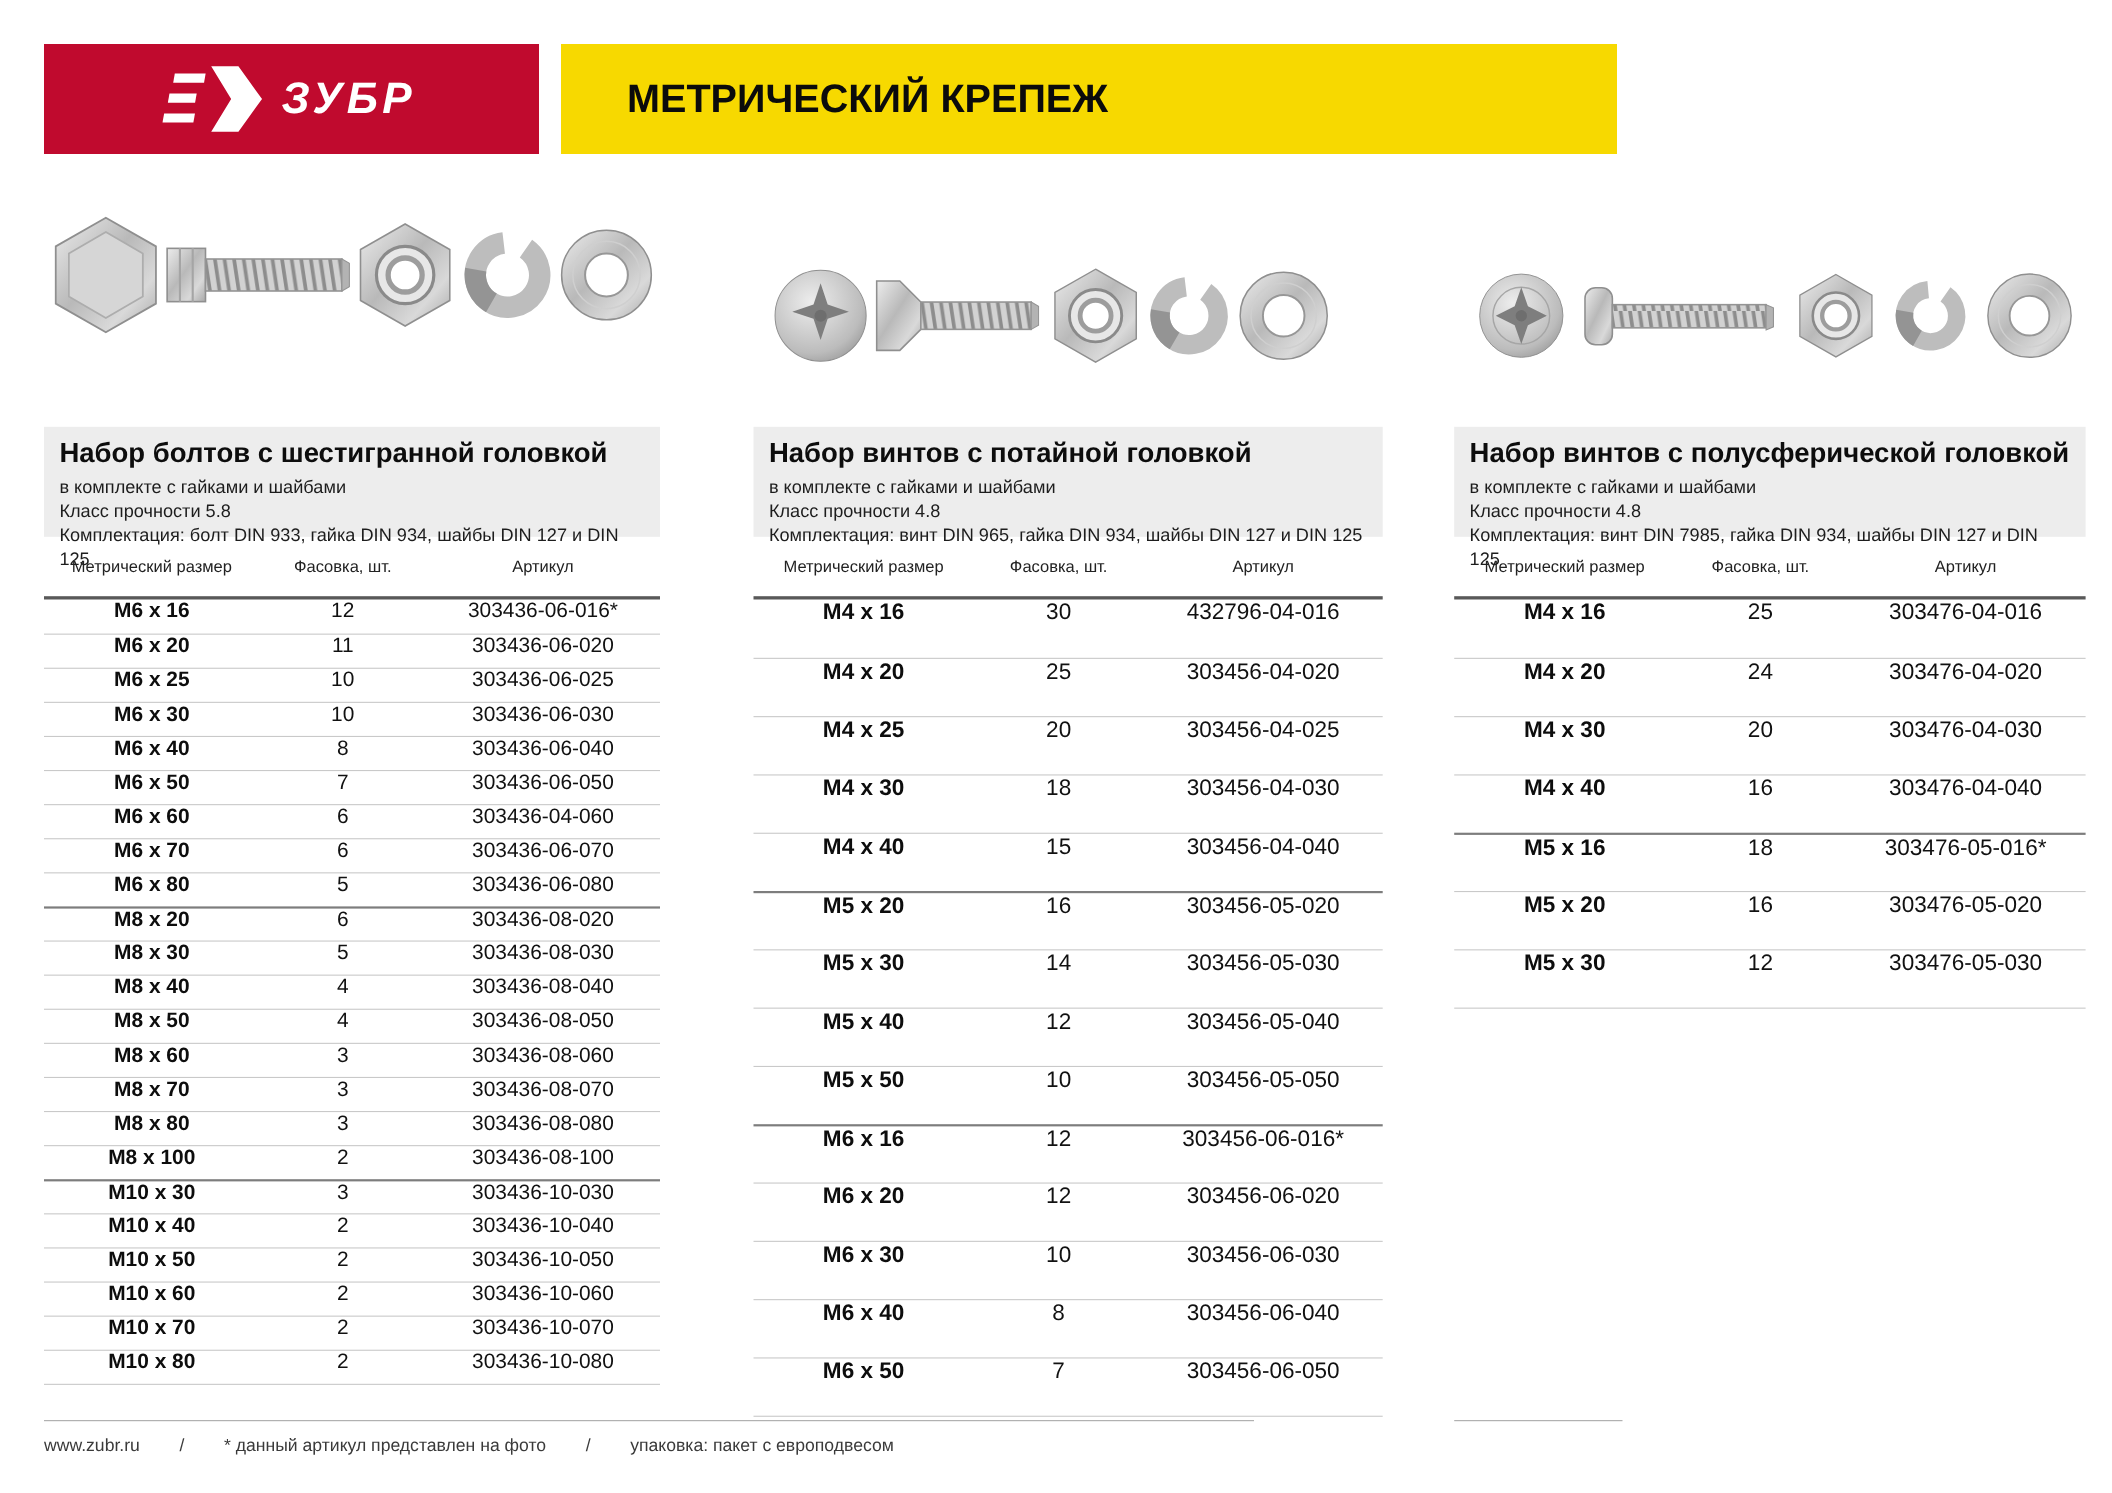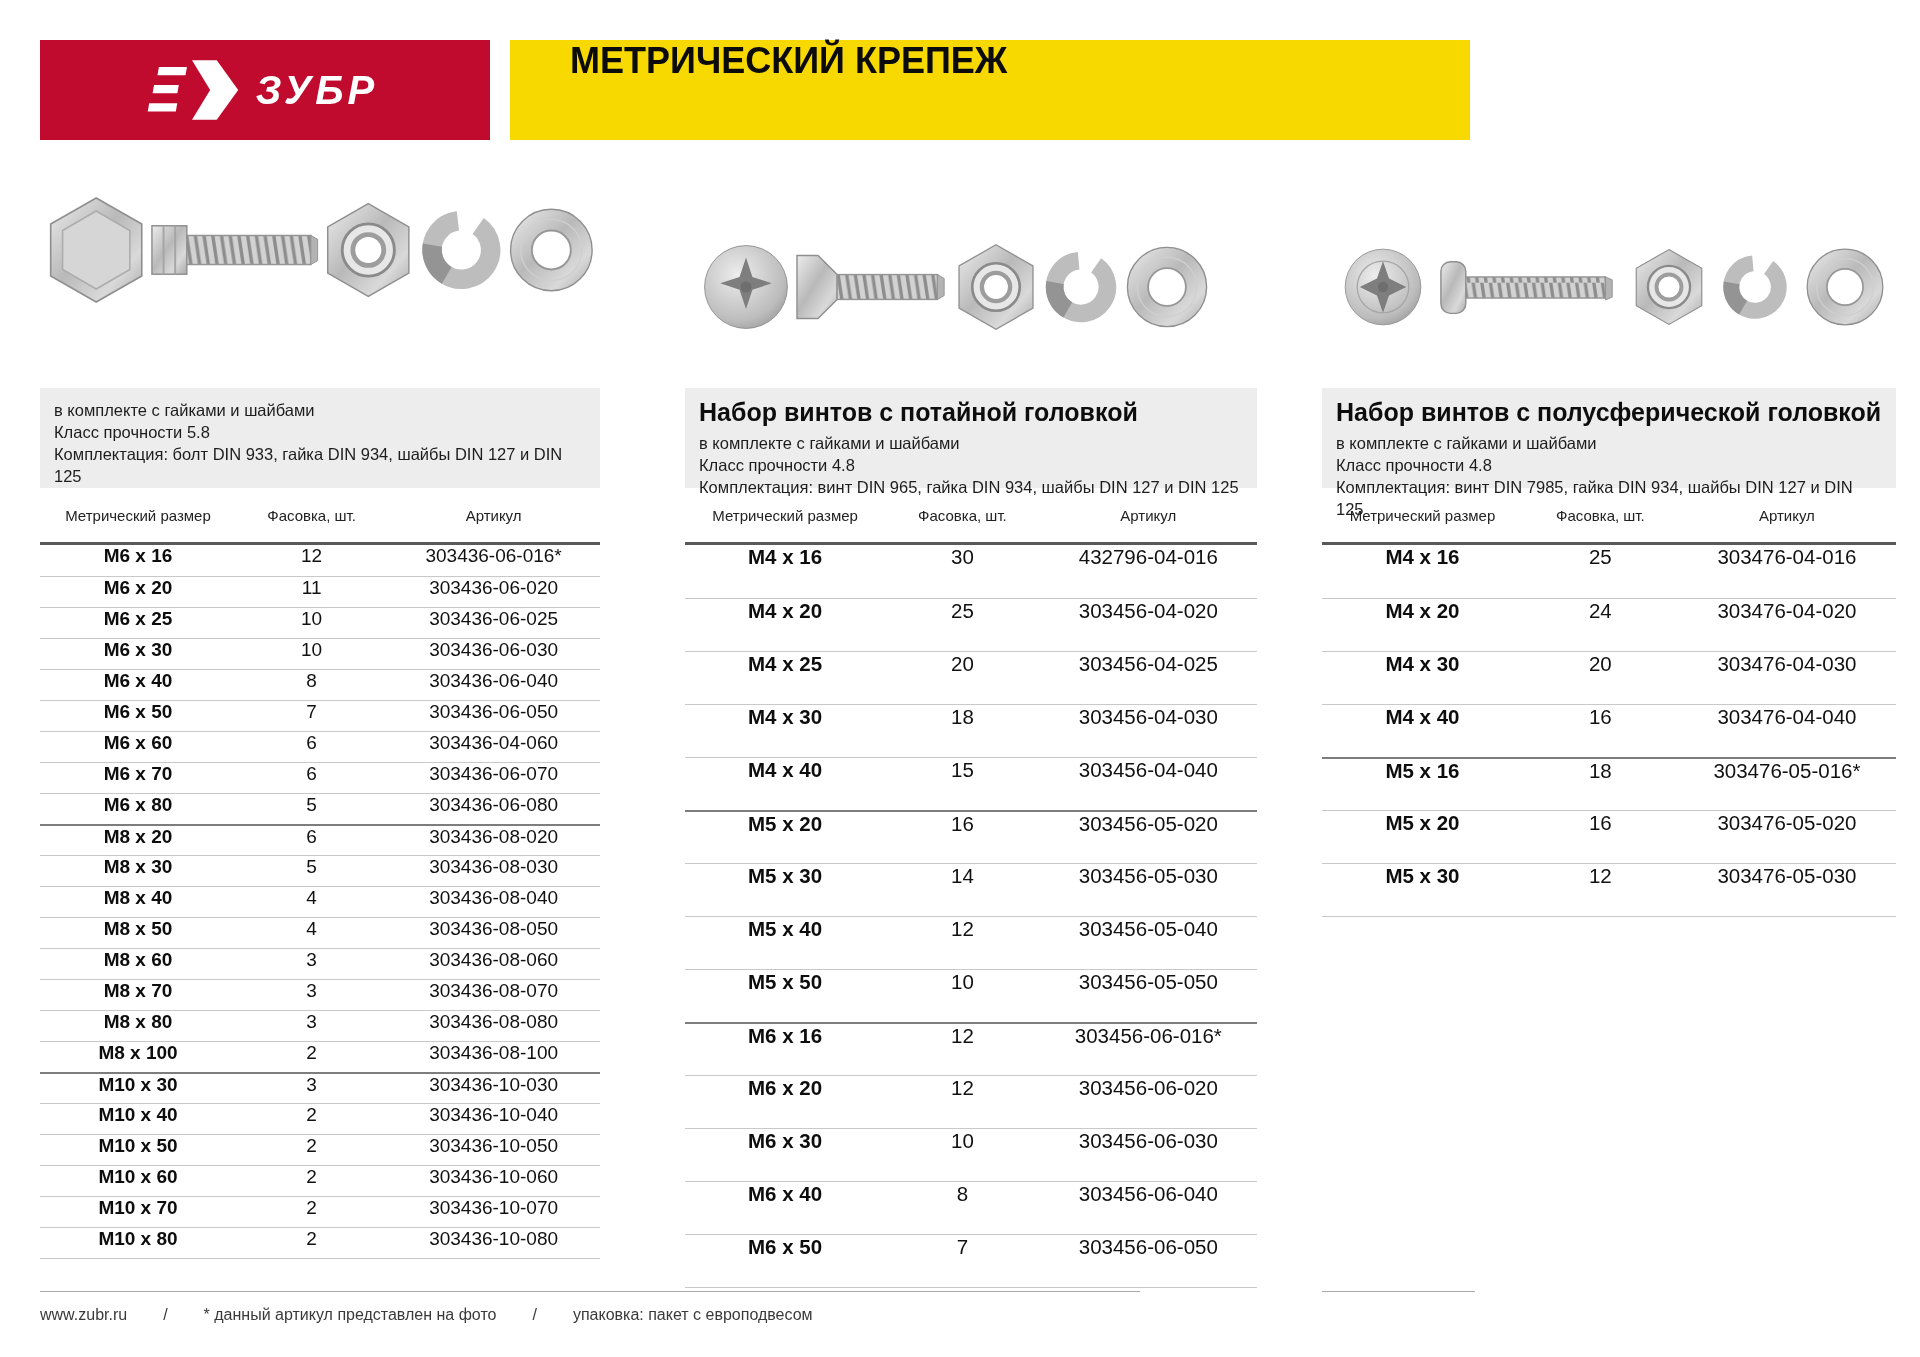--- a/index.html
+++ b/index.html
@@ -11,21 +11,21 @@
   .brand-box{
     position:absolute;left:40px;top:40px;width:450px;height:100px;
     background:#c00a2e;display:flex;align-items:center;justify-content:center;gap:16px;
   }
   .brand-text{
     color:#fff;font-size:40px;font-weight:bold;font-style:italic;
     letter-spacing:4px;line-height:1;padding-right:8px;
   }
   .banner-box{
     position:absolute;left:510px;top:40px;width:960px;height:100px;
-    background:#f7d900;display:flex;box-sizing:border-box;padding-left:60px;
+    background:#f7d900;display:flex;align-items:center;box-sizing:border-box;padding-left:60px;
   }
   .banner-title{font-size:36px;font-weight:bold;color:#0b0b0b;letter-spacing:0px;}
   
   .photo-strip{position:absolute;display:flex;justify-content:space-between;align-items:center;}
   .strip-1{left:42px;top:190px;width:556px;height:120px;}
   .strip-2{left:700px;top:238px;width:512px;height:98px;}
   .strip-3{left:1340px;top:238px;width:548px;height:98px;}
   
   .table-block{position:absolute;top:388px;}
   .tb-1{left:40px;width:560px;}
@@ -197,20 +197,21 @@
   <svg class="photo" width="72" height="72">
       <use href="#sym-spring"></use>
     </svg>
   <svg class="photo" width="86" height="86">
       <use href="#sym-washer"></use>
     </svg>
 </div>
 
 <section class="table-block tb-1 compact">
   <div class="tbl-head">
+    <h2 class="tbl-title">Набор болтов с шестигранной головкой</h2>
     <p class="tbl-sub">в комплекте с гайками и шайбами</p>
     <p class="tbl-sub">Класс прочности 5.8</p>
     <p class="tbl-sub">Комплектация: болт DIN 933, гайка DIN 934, шайбы DIN 127 и DIN 125</p>
   </div>
   <div class="cols">
     <div class="c-size">Метрический размер</div>
     <div class="c-qty">Фасовка, шт.</div>
     <div class="c-sku">Артикул</div>
   </div>
   <div class="rows">

